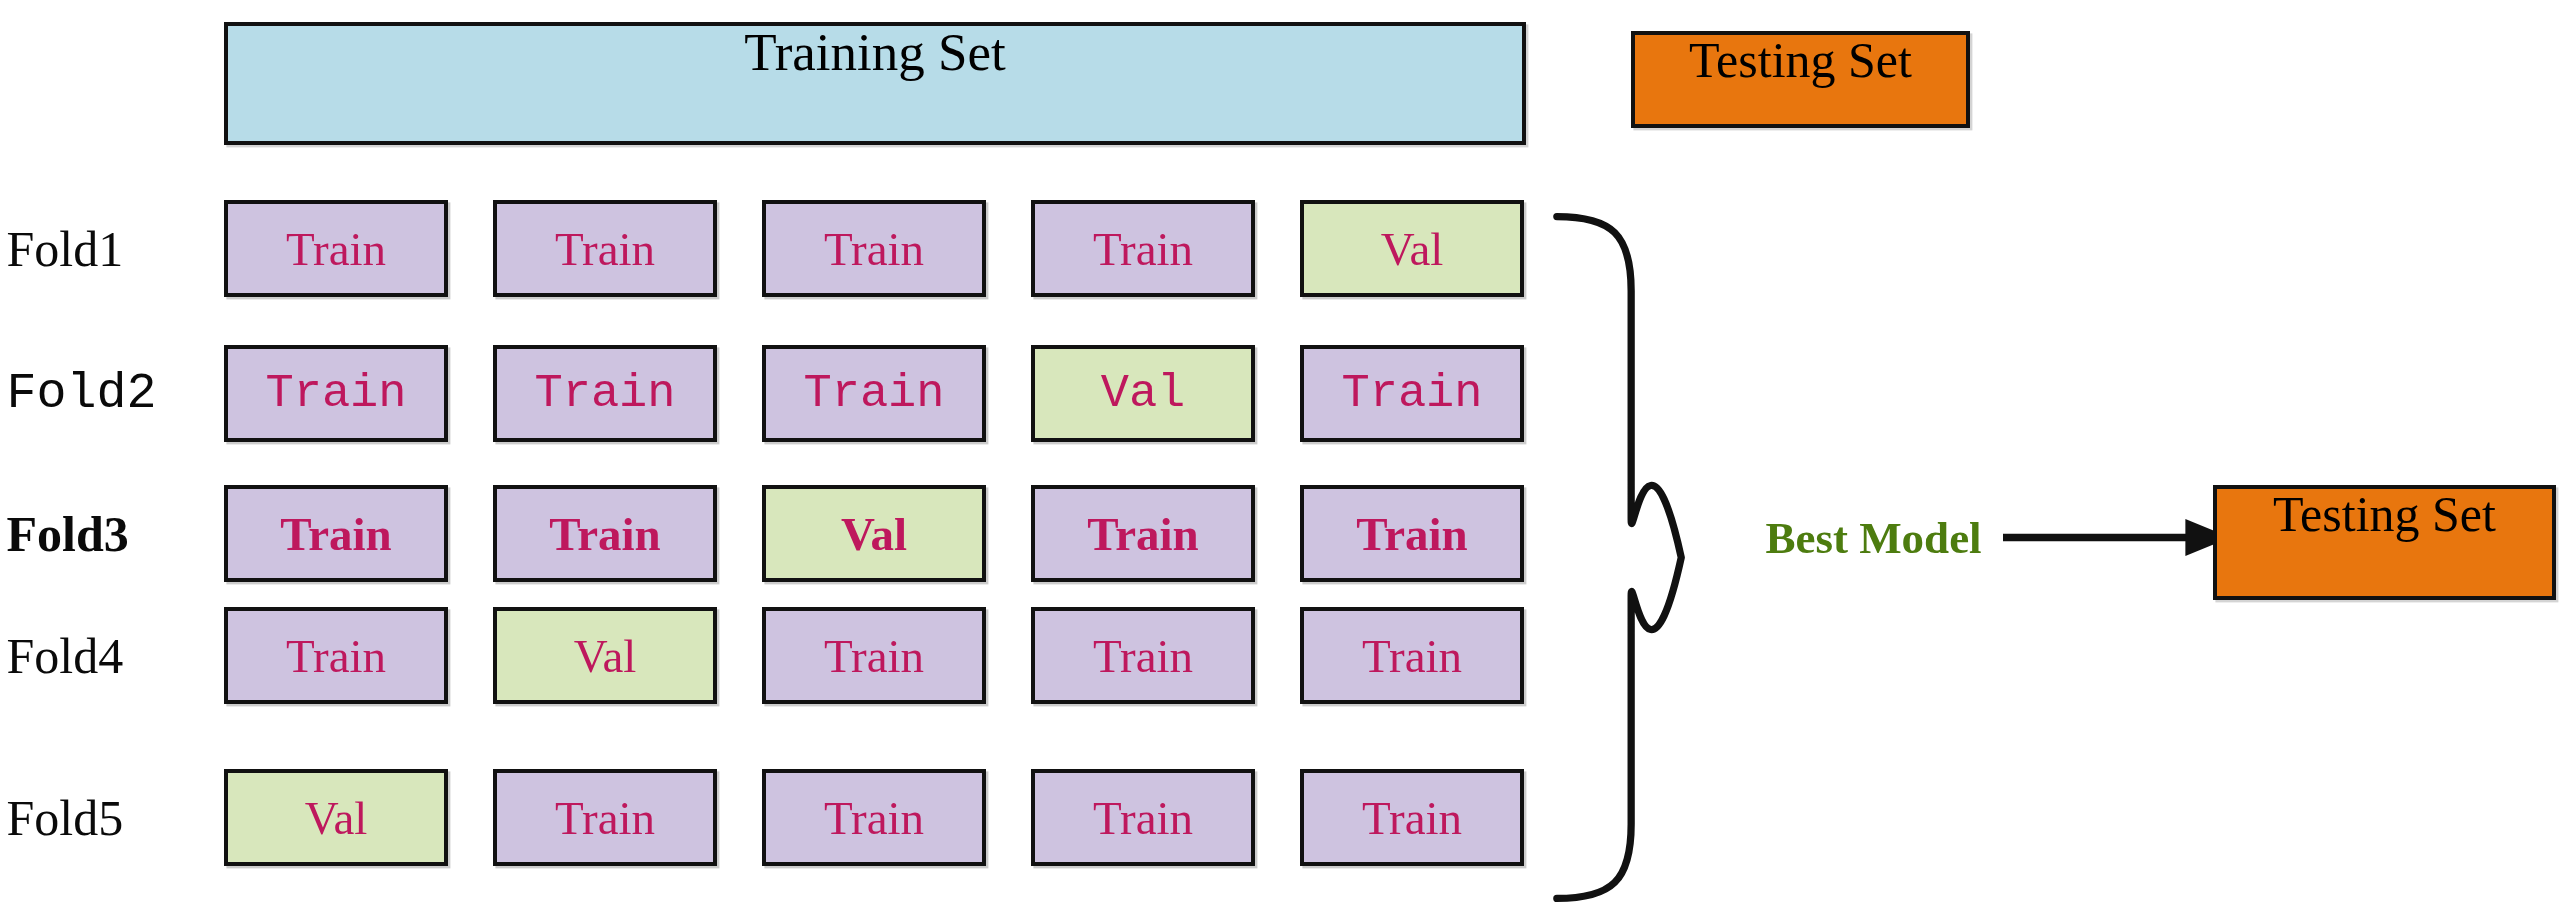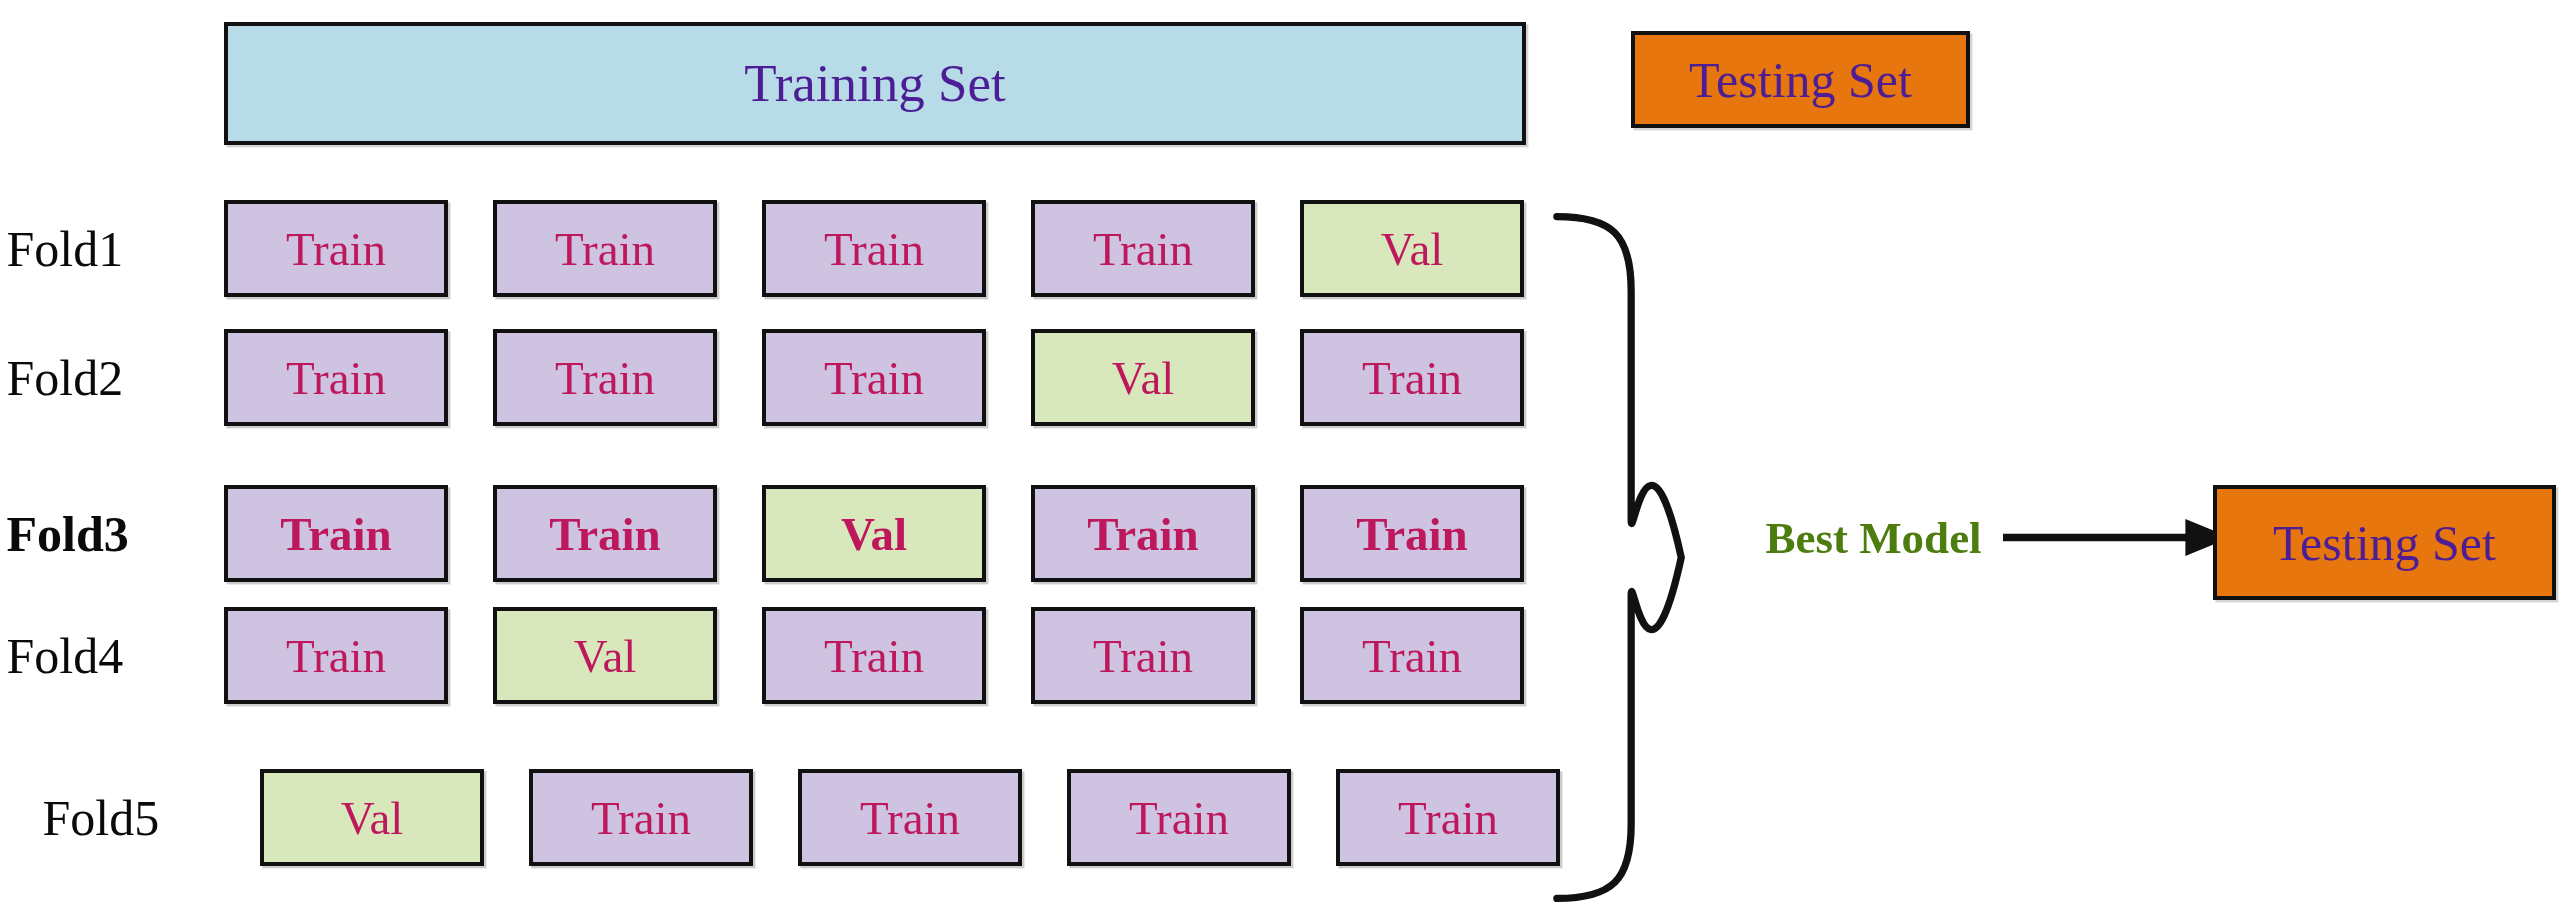--- a/index.html
+++ b/index.html
@@ -15,23 +15,22 @@
     overflow: hidden;
     font-family: "Liberation Serif", "DejaVu Serif", serif;
   }
 
   
   .box {
     position: absolute;
     box-sizing: border-box;
     border: 4px solid #111111;
     display: flex;
-    align-items: center;
     justify-content: center;
-    color: #4c1d95;
+    color: #000000;
     line-height: 1;
     white-space: nowrap;
     box-shadow: 2.4px 2.4px 0 rgba(0,0,0,0.17);
   }
 
   
   #training-banner {
     left: 224px;
     top: 22px;
     width: 1302px;
@@ -156,21 +155,21 @@
         <div class="cell train" style="left: 762px;">
           <span>Train</span>
         </div>
         <div class="cell train" style="left: 1031px;">
           <span>Train</span>
         </div>
         <div class="cell val" style="left: 1300px;">
           <span>Val</span>
         </div>
       </div>
-      <div class="fold-row" style="top: 329px;">
+      <div class="fold-row" style="top: 345px; font-family: Liberation Mono, monospace;">
         <div class="fold-label">
           <span>Fold2</span>
         </div>
         <div class="cell train" style="left: 224px;">
           <span>Train</span>
         </div>
         <div class="cell train" style="left: 493px;">
           <span>Train</span>
         </div>
         <div class="cell train" style="left: 762px;">
@@ -216,21 +215,21 @@
         <div class="cell train" style="left: 762px;">
           <span>Train</span>
         </div>
         <div class="cell train" style="left: 1031px;">
           <span>Train</span>
         </div>
         <div class="cell train" style="left: 1300px;">
           <span>Train</span>
         </div>
       </div>
-      <div class="fold-row" style="top: 769px; margin-left: 36px;">
+      <div class="fold-row" style="top: 769px;">
         <div class="fold-label">
           <span>Fold5</span>
         </div>
         <div class="cell val" style="left: 224px;">
           <span>Val</span>
         </div>
         <div class="cell train" style="left: 493px;">
           <span>Train</span>
         </div>
         <div class="cell train" style="left: 762px;">

